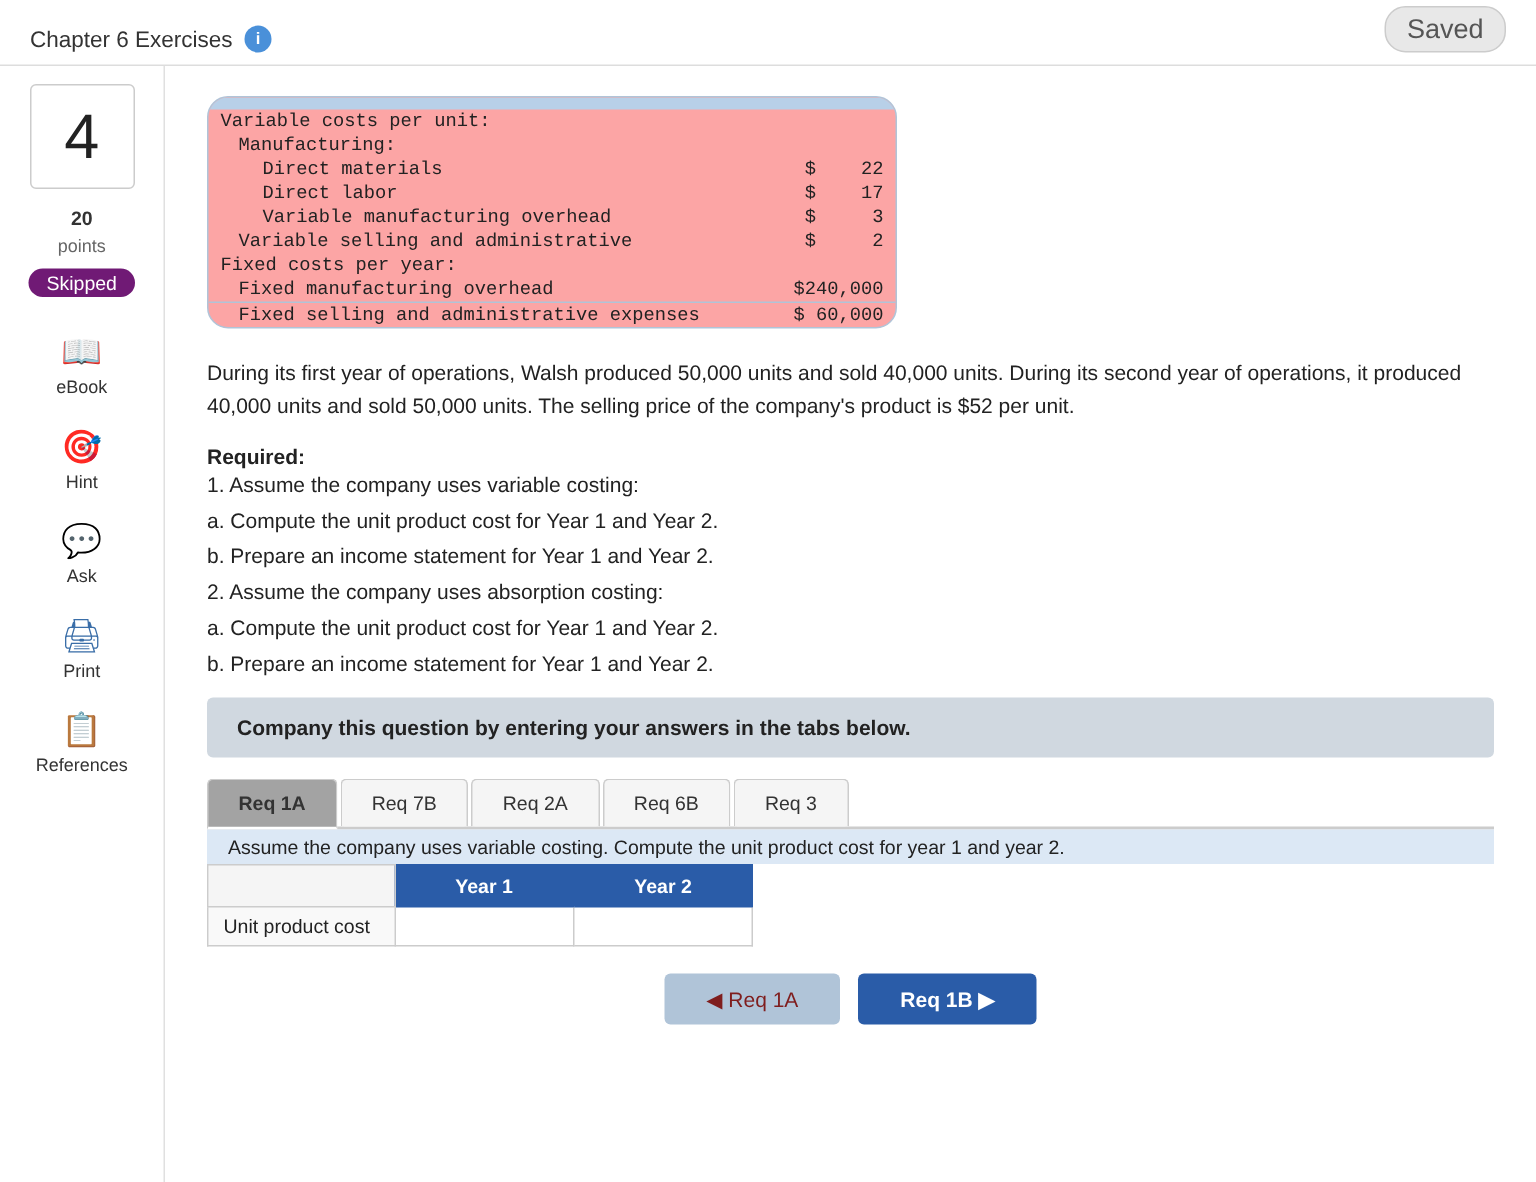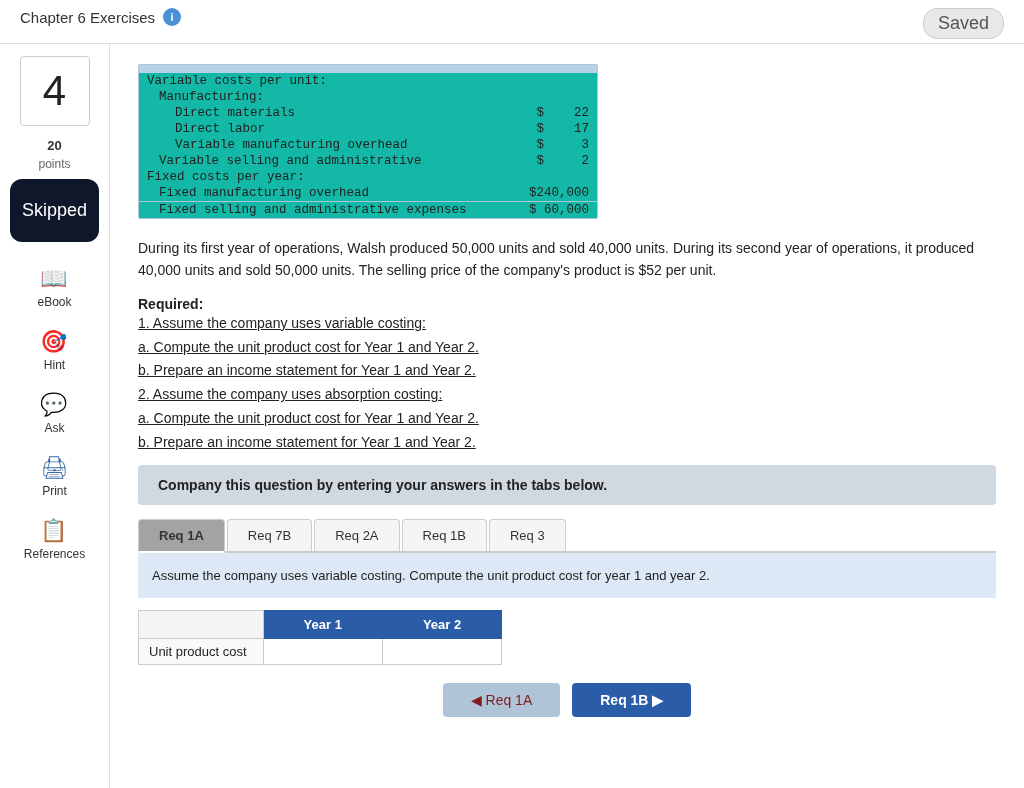--- a/index.html
+++ b/index.html
@@ -5,21 +5,21 @@
     * { box-sizing: border-box; margin: 0; padding: 0; }
     body {
       font-family: -apple-system, BlinkMacSystemFont, 'Segoe UI', Arial, sans-serif;
       font-size: 14px;
       background: #f5f5f5;
       color: #222;
     }
     
     .header {
       display: flex;
-      align-items: flex-start;
+      align-items: flex-end;
       justify-content: space-between;
       background: #fff;
       border-bottom: 1px solid #ddd;
       padding: 8px 20px;
       height: 44px;
     }
     .header-left {
       display: flex;
       align-items: center;
       gap: 8px;
@@ -75,25 +75,25 @@
       font-weight: 600;
       text-align: center;
     }
     .points-sub {
       font-size: 12px;
       color: #666;
       text-align: center;
       margin-bottom: 4px;
     }
     .skipped-badge {
-      background: #0f172a;
+      background: #701a75;
       color: #fff;
       border-radius: 12px;
-      padding: 21px 12px;
-      font-size: 18px;
+      padding: 2px 12px;
+      font-size: 13px;
       font-weight: 500;
       margin-bottom: 12px;
     }
     .sidebar-item {
       display: flex;
       flex-direction: column;
       align-items: center;
       cursor: pointer;
       padding: 8px 10px;
       border-radius: 6px;
@@ -112,24 +112,24 @@
       background: #fff;
     }
     .problem-text {
       font-size: 14px;
       line-height: 1.6;
       margin-bottom: 14px;
     }
     
     .cost-table-wrapper {
       border: 1px solid #b0c4d8;
-      border-radius: 2px;
+      border-radius: 14px;
       margin-bottom: 18px;
       overflow: hidden;
-      background: #14b8a6;
+      background: #fca5a5;
       max-width: 460px;
     }
     .cost-table-header-row {
       background: #b8d0e8;
       height: 8px;
     }
     .cost-table {
       width: 100%;
       border-collapse: collapse;
       font-family: 'Courier New', monospace;
@@ -147,21 +147,20 @@
     .required-section {
       margin-bottom: 10px;
     }
     .required-label {
       font-weight: 700;
       font-size: 14px;
     }
     .required-list {
       font-size: 14px;
       line-height: 1.7;
-      text-decoration: underline;
     }
 
     
     .complete-banner {
       background: #d0d8e0;
       border-radius: 4px;
       padding: 12px 20px;
       font-weight: 700;
       font-size: 14px;
       margin-bottom: 14px;
@@ -187,24 +186,23 @@
     .tab.active {
       background: #a3a3a3;
       border-bottom: 2px solid #fff;
       font-weight: 600;
       margin-bottom: -2px;
     }
 
     
     .instruction-row {
       background: #dce8f5;
-      padding: 15px 14px;
+      padding: 4px 14px;
       font-size: 13px;
       color: #222;
-      margin-bottom: 12px;
     }
 
     
     .answer-table-section {
       margin-bottom: 18px;
     }
     .answer-table {
       border-collapse: collapse;
       font-size: 13px;
     }
@@ -377,21 +375,21 @@
         <div>b. Prepare an income statement for Year 1 and Year 2.</div>
       </div>
     </div>
 
     <div class="complete-banner">Company this question by entering your answers in the tabs below.</div>
 
     <div class="tabs-row">
       <div class="tab active">Req 1A</div>
       <div class="tab">Req 7B</div>
       <div class="tab">Req 2A</div>
-      <div class="tab">Req 1B</div>
+      <div class="tab">Req 6B</div>
       <div class="tab">Req 3</div>
     </div>
 
     <div class="instruction-row">Assume the company uses variable costing. Compute the unit product cost for year 1 and year 2.</div>
 
     <div class="answer-table-section">
       <table class="answer-table">
         <thead>
           <tr>
             <th class="blank-header"></th>

